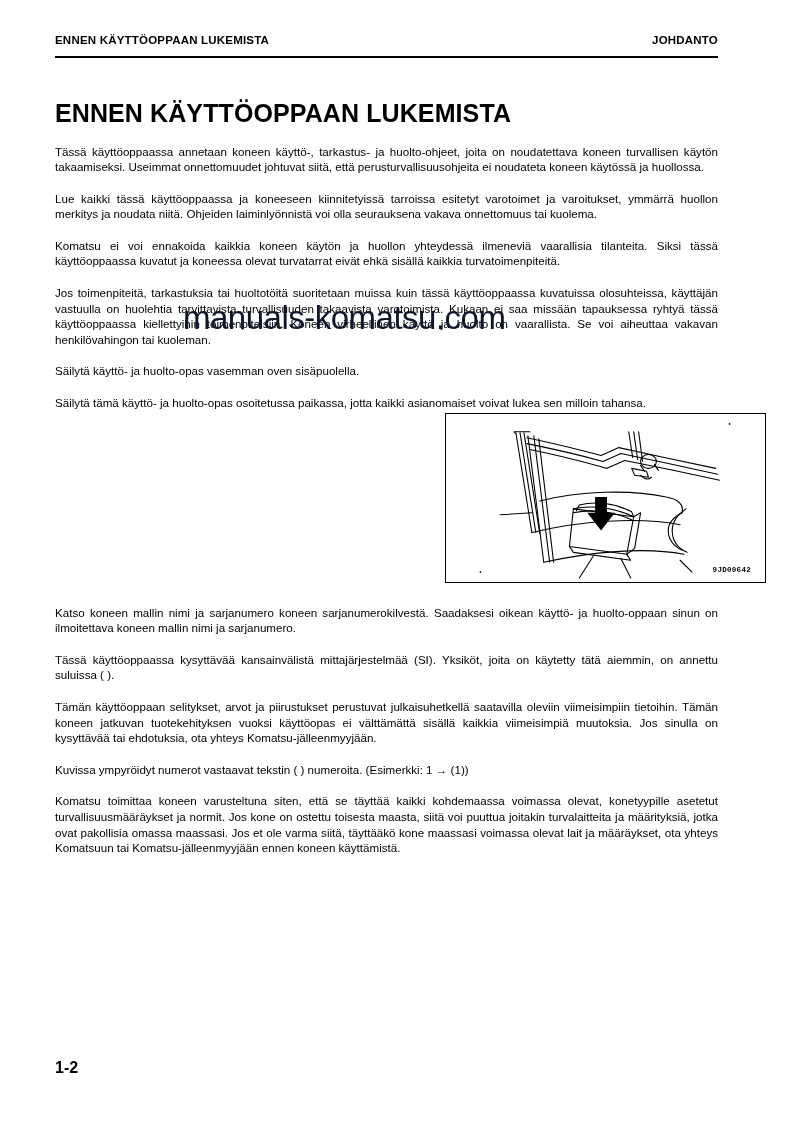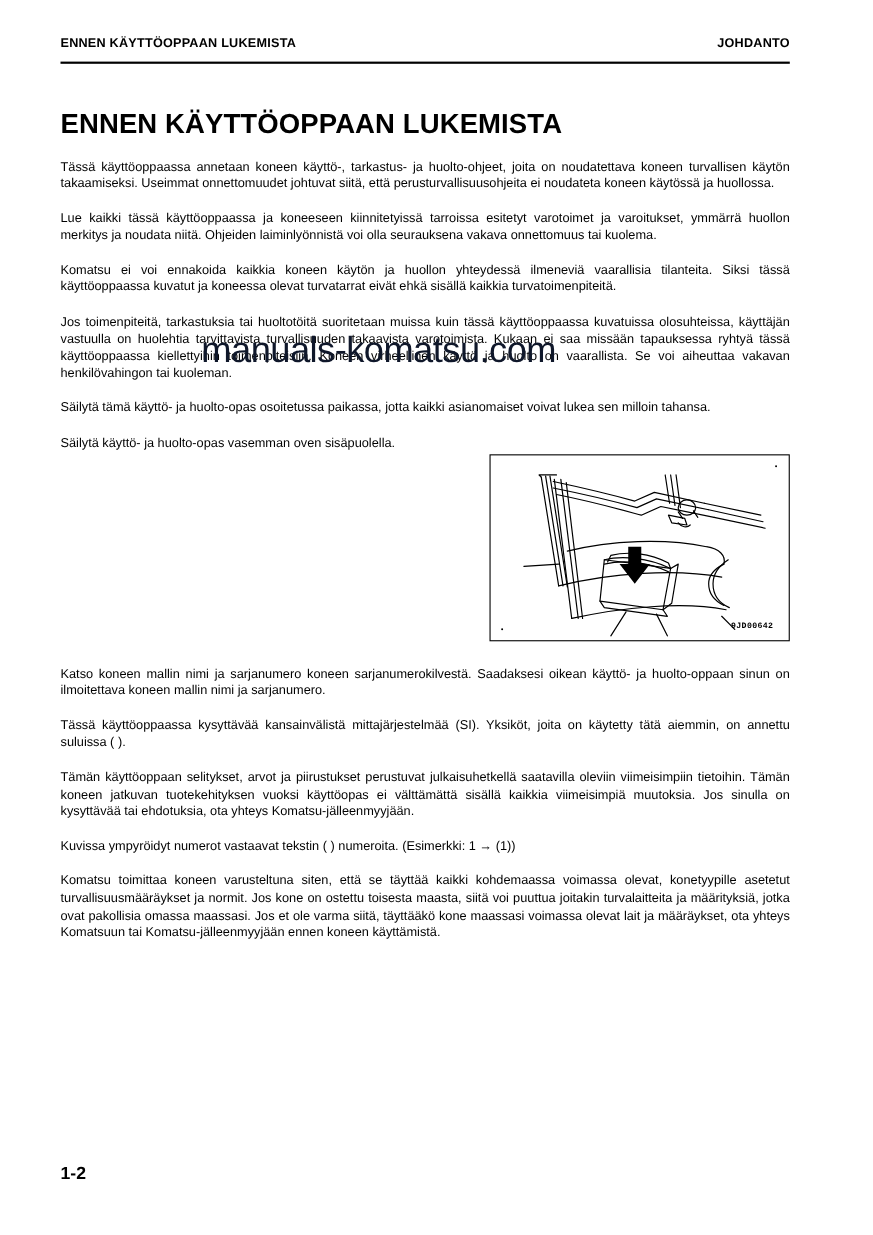--- a/index.html
+++ b/index.html
@@ -63,21 +63,21 @@
     -webkit-hyphens: none;
     hyphens: none;
   }
   p.body-par:last-child { margin-bottom: 0; }
 
   
   #figure-box {
     position: absolute;
     left: 445px;
     top: 413px;
-    width: 273px;
+    width: 321px;
     height: 170px;
     border: 1.6px solid #000000;
     background: #ffffff;
     box-sizing: border-box;
   }
   #figure-box svg { display: block; width: 100%; height: 100%; }
   #figure-code {
     position: absolute;
     right: 14px;
     bottom: 8px;
@@ -121,22 +121,22 @@
   <div id="header-rule"></div>
 
   <div id="content">
 
     <h1 id="doc-title">ENNEN KÄYTTÖOPPAAN LUKEMISTA</h1>
 
     <p class="body-par">Tässä käyttöoppaassa annetaan koneen käyttö-, tarkastus- ja huolto-ohjeet, joita on noudatettava koneen turvallisen käytön takaamiseksi. Useimmat onnettomuudet johtuvat siitä, että perusturvallisuusohjeita ei noudateta koneen käytössä ja huollossa.</p>
     <p class="body-par">Lue kaikki tässä käyttöoppaassa ja koneeseen kiinnitetyissä tarroissa esitetyt varotoimet ja varoitukset, ymmärrä huollon merkitys ja noudata niitä. Ohjeiden laiminlyönnistä voi olla seurauksena vakava onnettomuus tai kuolema.</p>
     <p class="body-par">Komatsu ei voi ennakoida kaikkia koneen käytön ja huollon yhteydessä ilmeneviä vaarallisia tilanteita. Siksi tässä käyttöoppaassa kuvatut ja koneessa olevat turvatarrat eivät ehkä sisällä kaikkia turvatoimenpiteitä.</p>
     <p class="body-par">Jos toimenpiteitä, tarkastuksia tai huoltotöitä suoritetaan muissa kuin tässä käyttöoppaassa kuvatuissa olosuhteissa, käyttäjän vastuulla on huolehtia tarvittavista turvallisuuden takaavista varotoimista. Kukaan ei saa missään tapauksessa ryhtyä tässä käyttöoppaassa kiellettyihin toimenpiteisiin. Koneen virheellinen käyttö ja huolto on vaarallista. Se voi aiheuttaa vakavan henkilövahingon tai kuoleman.</p>
+    <p class="body-par">Säilytä käyttö- ja huolto-opas vasemman oven sisäpuolella.</p>
     <p class="body-par">Säilytä tämä käyttö- ja huolto-opas osoitetussa paikassa, jotta kaikki asianomaiset voivat lukea sen milloin tahansa.</p>
-    <p class="body-par">Säilytä käyttö- ja huolto-opas vasemman oven sisäpuolella.</p>
 
     <div style="height:168px"></div>
 
     <p class="body-par">Katso koneen mallin nimi ja sarjanumero koneen sarjanumerokilvestä. Saadaksesi oikean käyttö- ja huolto-oppaan sinun on ilmoitettava koneen mallin nimi ja sarjanumero.</p>
     <p class="body-par">Tässä käyttöoppaassa kysyttävää kansainvälistä mittajärjestelmää (SI). Yksiköt, joita on käytetty tätä aiemmin, on annettu suluissa ( ).</p>
     <p class="body-par">Tämän käyttöoppaan selitykset, arvot ja piirustukset perustuvat julkaisuhetkellä saatavilla oleviin viimeisimpiin tietoihin. Tämän koneen jatkuvan tuotekehityksen vuoksi käyttöopas ei välttämättä sisällä kaikkia viimeisimpiä muutoksia. Jos sinulla on kysyttävää tai ehdotuksia, ota yhteys Komatsu-jälleenmyyjään.</p>
     <p class="body-par">Kuvissa ympyröidyt numerot vastaavat tekstin ( ) numeroita. (Esimerkki: 1 → (1))</p>
     <p class="body-par">Komatsu toimittaa koneen varusteltuna siten, että se täyttää kaikki kohdemaassa voimassa olevat, konetyypille asetetut turvallisuusmääräykset ja normit. Jos kone on ostettu toisesta maasta, siitä voi puuttua joitakin turvalaitteita ja määrityksiä, jotka ovat pakollisia omassa maassasi. Jos et ole varma siitä, täyttääkö kone maassasi voimassa olevat lait ja määräykset, ota yhteys Komatsuun tai Komatsu-jälleenmyyjään ennen koneen käyttämistä.</p>
 
   </div>

